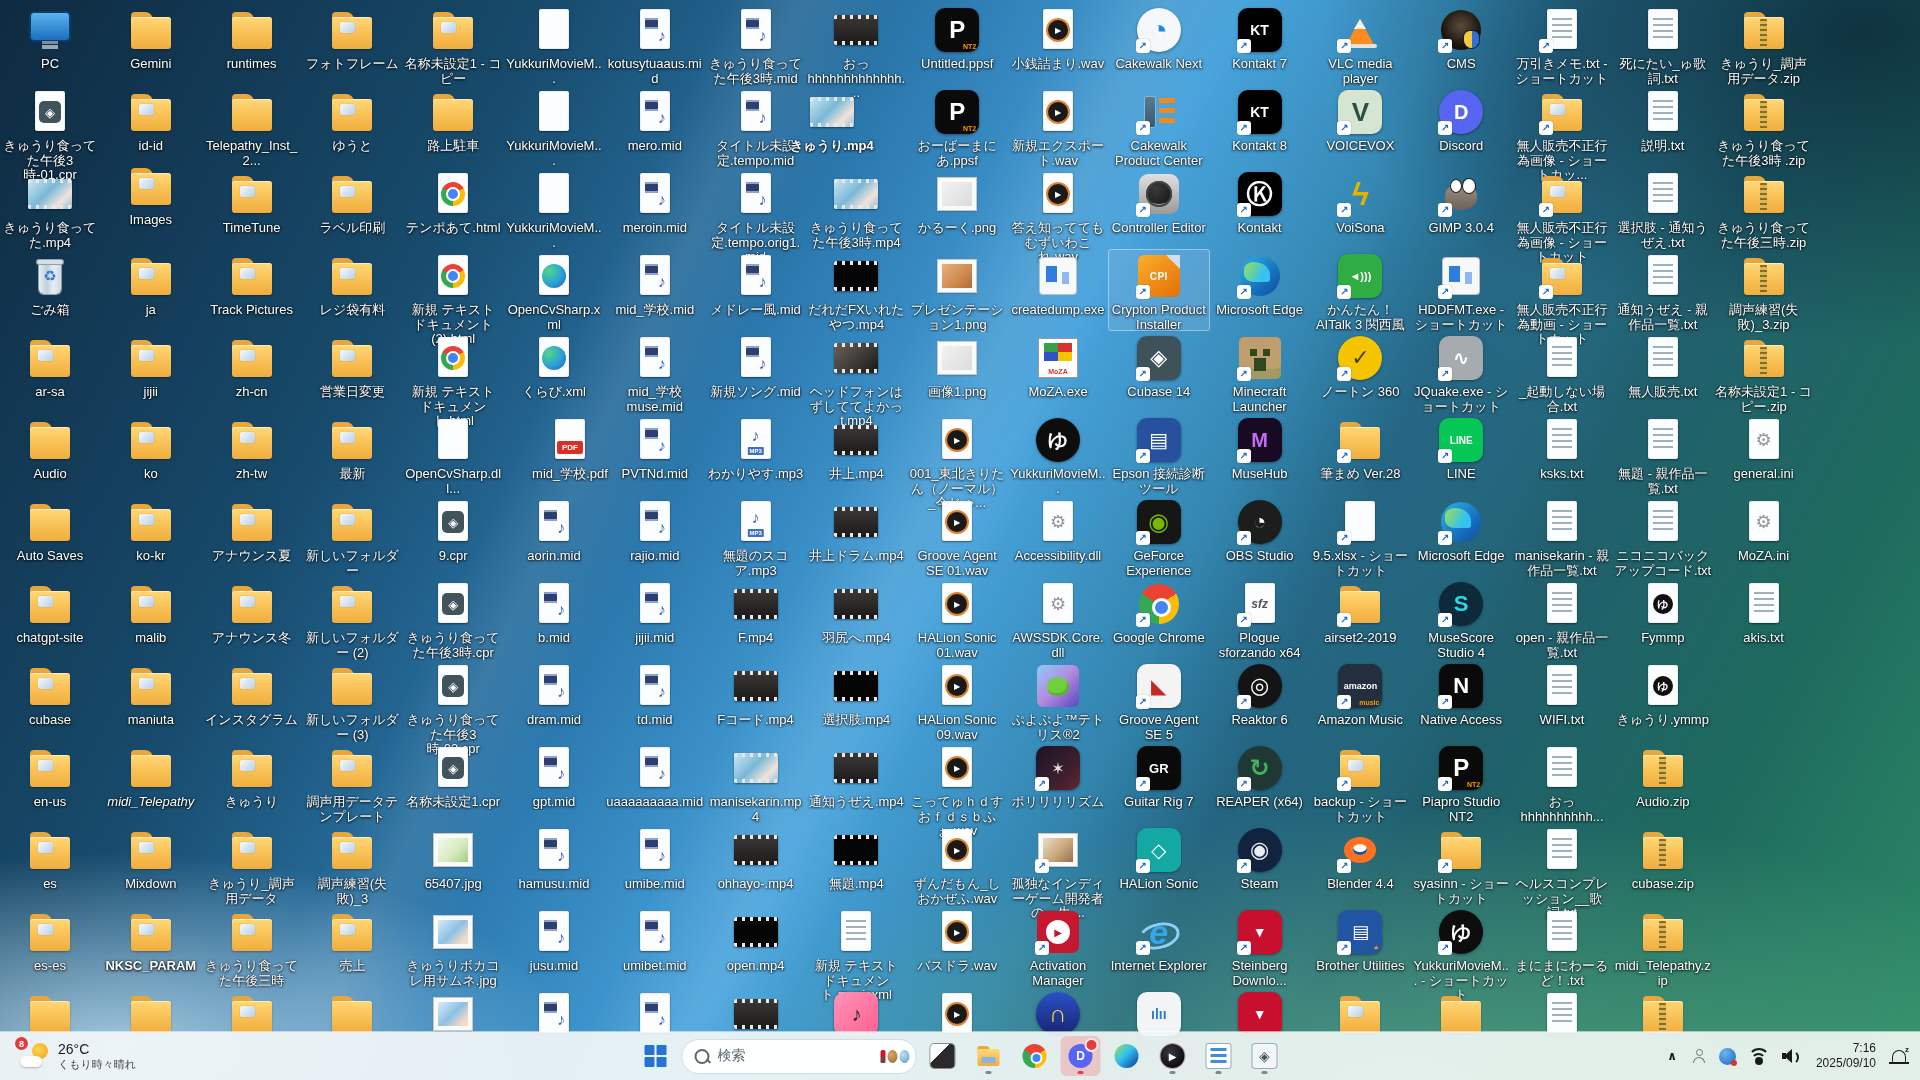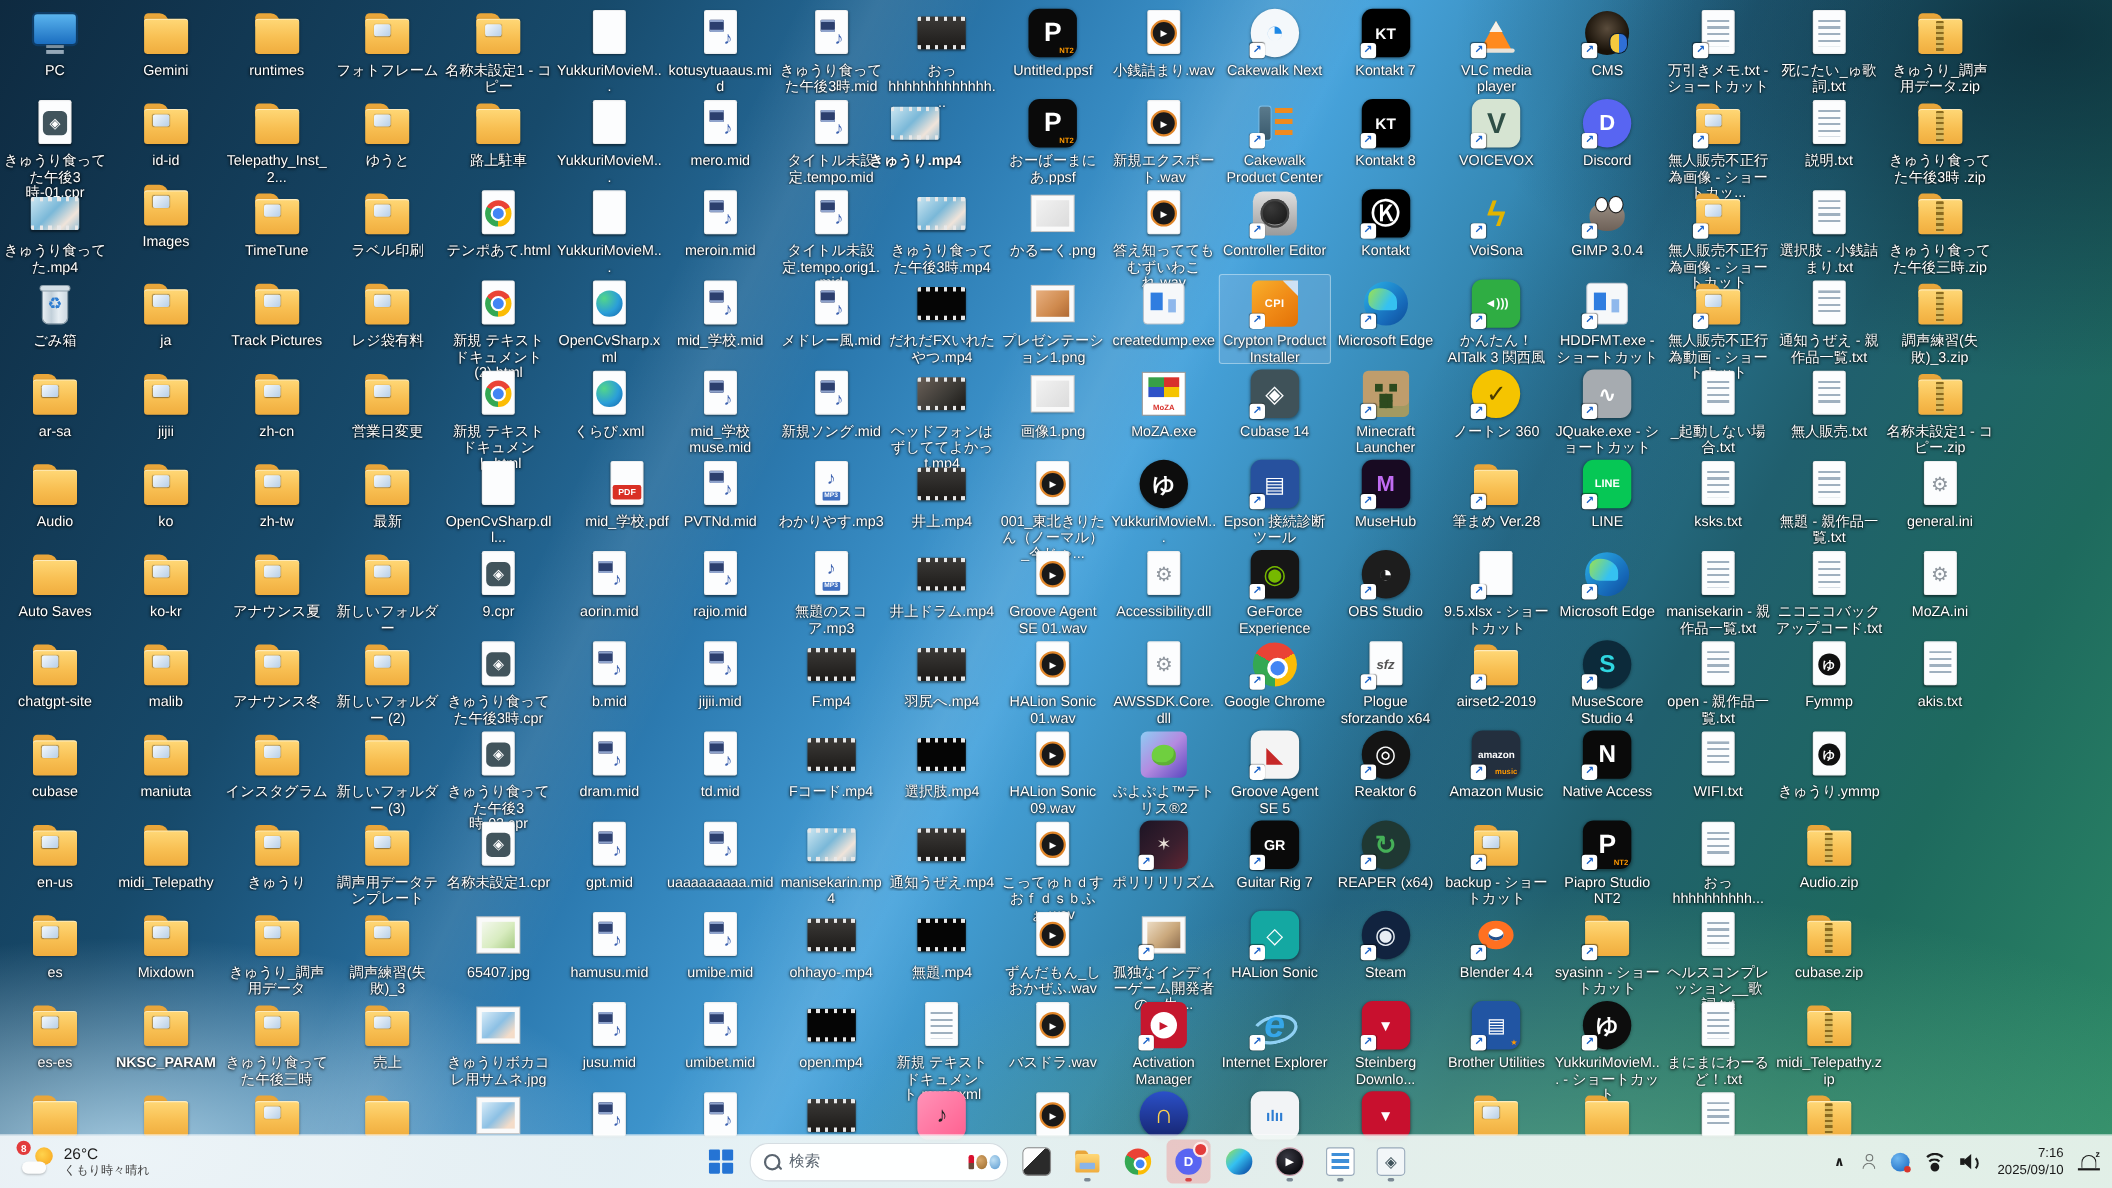--- a/index.html
+++ b/index.html
@@ -537,21 +537,21 @@
       </div>
       <div class="cell" style="left: 1512px; top: 168px;">
         <span class="ico k-folderm">
           <span class="chip"></span>
           <b class="arrow">↗</b>
         </span>
         <div class="label">無人販売不正行為画像 - ショートカット</div>
       </div>
       <div class="cell" style="left: 1612.8px; top: 168px;">
         <span class="ico k-doc v-txt"></span>
-        <div class="label">選択肢 - 小銭詰まり.txt</div>
+        <div class="label">選択肢 - 通知うぜえ.txt</div>
       </div>
       <div class="cell" style="left: 1713.6px; top: 168px;">
         <span class="ico k-zip">
           <span class="zipper"></span>
         </span>
         <div class="label">きゅうり食ってた午後三時.zip</div>
       </div>
       <div class="cell" style="left: 0px; top: 250px;">
         <span class="ico k-recycle">
           <i class="g">♻</i>
@@ -1172,21 +1172,21 @@
           <i class="g">ゆ</i>
         </span>
         <div class="label">きゅうり.ymmp</div>
       </div>
       <div class="cell" style="left: 0px; top: 742px;">
         <span class="ico k-folderm">
           <span class="chip"></span>
         </span>
         <div class="label">en-us</div>
       </div>
-      <div class="cell" style="left: 100.8px; top: 742px;">
+      <div class="cell" style="left: 100.8px; top: 742px; font-style: italic;">
         <span class="ico k-folder"></span>
         <div class="label">midi_Telepathy</div>
       </div>
       <div class="cell" style="left: 201.6px; top: 742px;">
         <span class="ico k-folderm">
           <span class="chip"></span>
         </span>
         <div class="label">きゅうり</div>
       </div>
       <div class="cell" style="left: 302.4px; top: 742px;">

